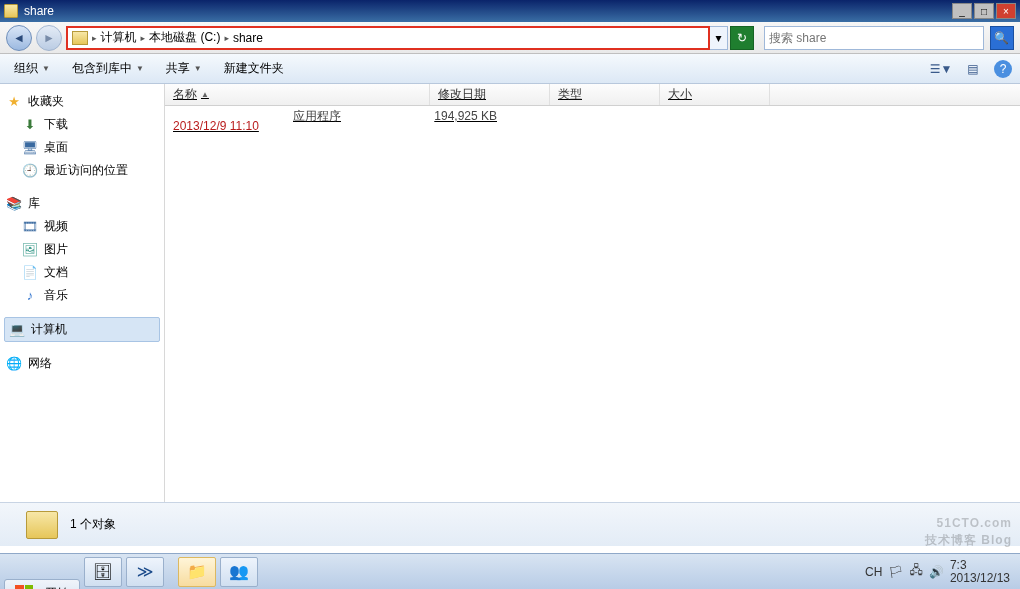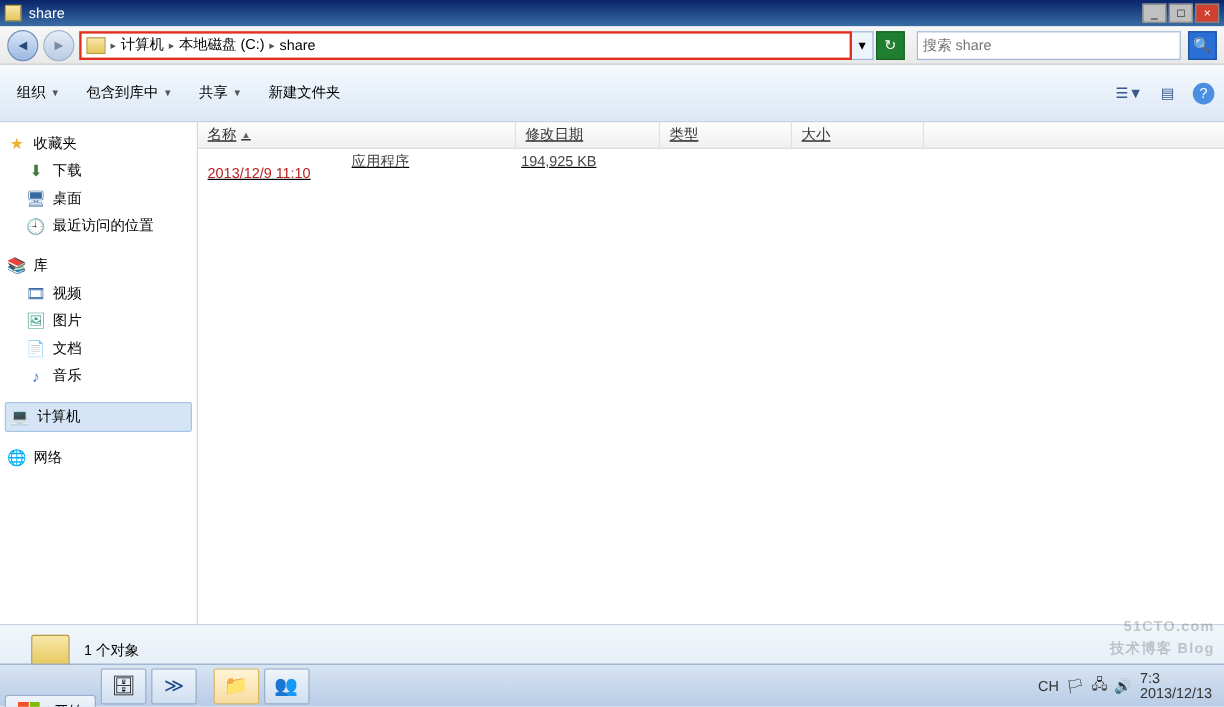--- a/index.html
+++ b/index.html
@@ -22,21 +22,21 @@
 .crumbs-box .ci { width:16px; height:14px; background:linear-gradient(#f7e7a7,#e6c65a); border:1px solid #b79a3a; margin-right:2px; }
 .crumbs-box .seg { padding:0 2px; }
 .crumbs-box .arr { color:#555; font-size:9px; }
 .crumbs-dd { width:18px; height:24px; border:1px solid #9fb8d9; border-left:0; display:flex; align-items:center; justify-content:center; background:#eef4fc; }
 .refresh { width:24px; height:24px; background:#1f7e2f; border:1px solid #166324; display:flex; align-items:center; justify-content:center; color:#fff; margin-left:2px; }
 .searchbox { width:220px; height:24px; border:1px solid #9fb8d9; background:#fff; display:flex; align-items:center; padding:0 4px; margin-left:6px; color:#666; }
 .searchbox input { border:none; flex:1; outline:none; font-size:12px; color:#666; }
 .searchbtn { width:24px; height:24px; background:#2a6fd6; border:1px solid #1a4fa0; display:flex; align-items:center; justify-content:center; color:#fff; margin-left:2px; }
 
 
-.toolbar { height:48px; background:linear-gradient(#f5f9fd,#dce8f5); border-bottom:1px solid #b8c8dc; display:flex; align-items:center; padding:0 8px; gap:10px;justify-content:center; }
+.toolbar { height:30px; background:linear-gradient(#f5f9fd,#dce8f5); border-bottom:1px solid #b8c8dc; display:flex; align-items:center; padding:0 8px; gap:10px;justify-content:center; }
 .tool { display:flex; align-items:center; gap:4px; padding:2px 6px; border-radius:2px; cursor:default; }
 .tool .dd { font-size:8px; color:#555; }
 .toolbar .spacer { flex:1; }
 .toolicon { width:22px; height:20px; border:1px solid transparent; display:flex; align-items:center; justify-content:center; color:#3a5a8a; }
 .help { width:18px; height:18px; border-radius:50%; background:#4a8fe0; color:#fff; display:flex; align-items:center; justify-content:center; }
 
 
 .main { display:flex; height:418px; }
 .sidebar { width:165px; background:#fff; border-right:1px solid #d8d8d8; padding:6px 4px; overflow:hidden; }
 .sb-group { margin-bottom:10px; }

